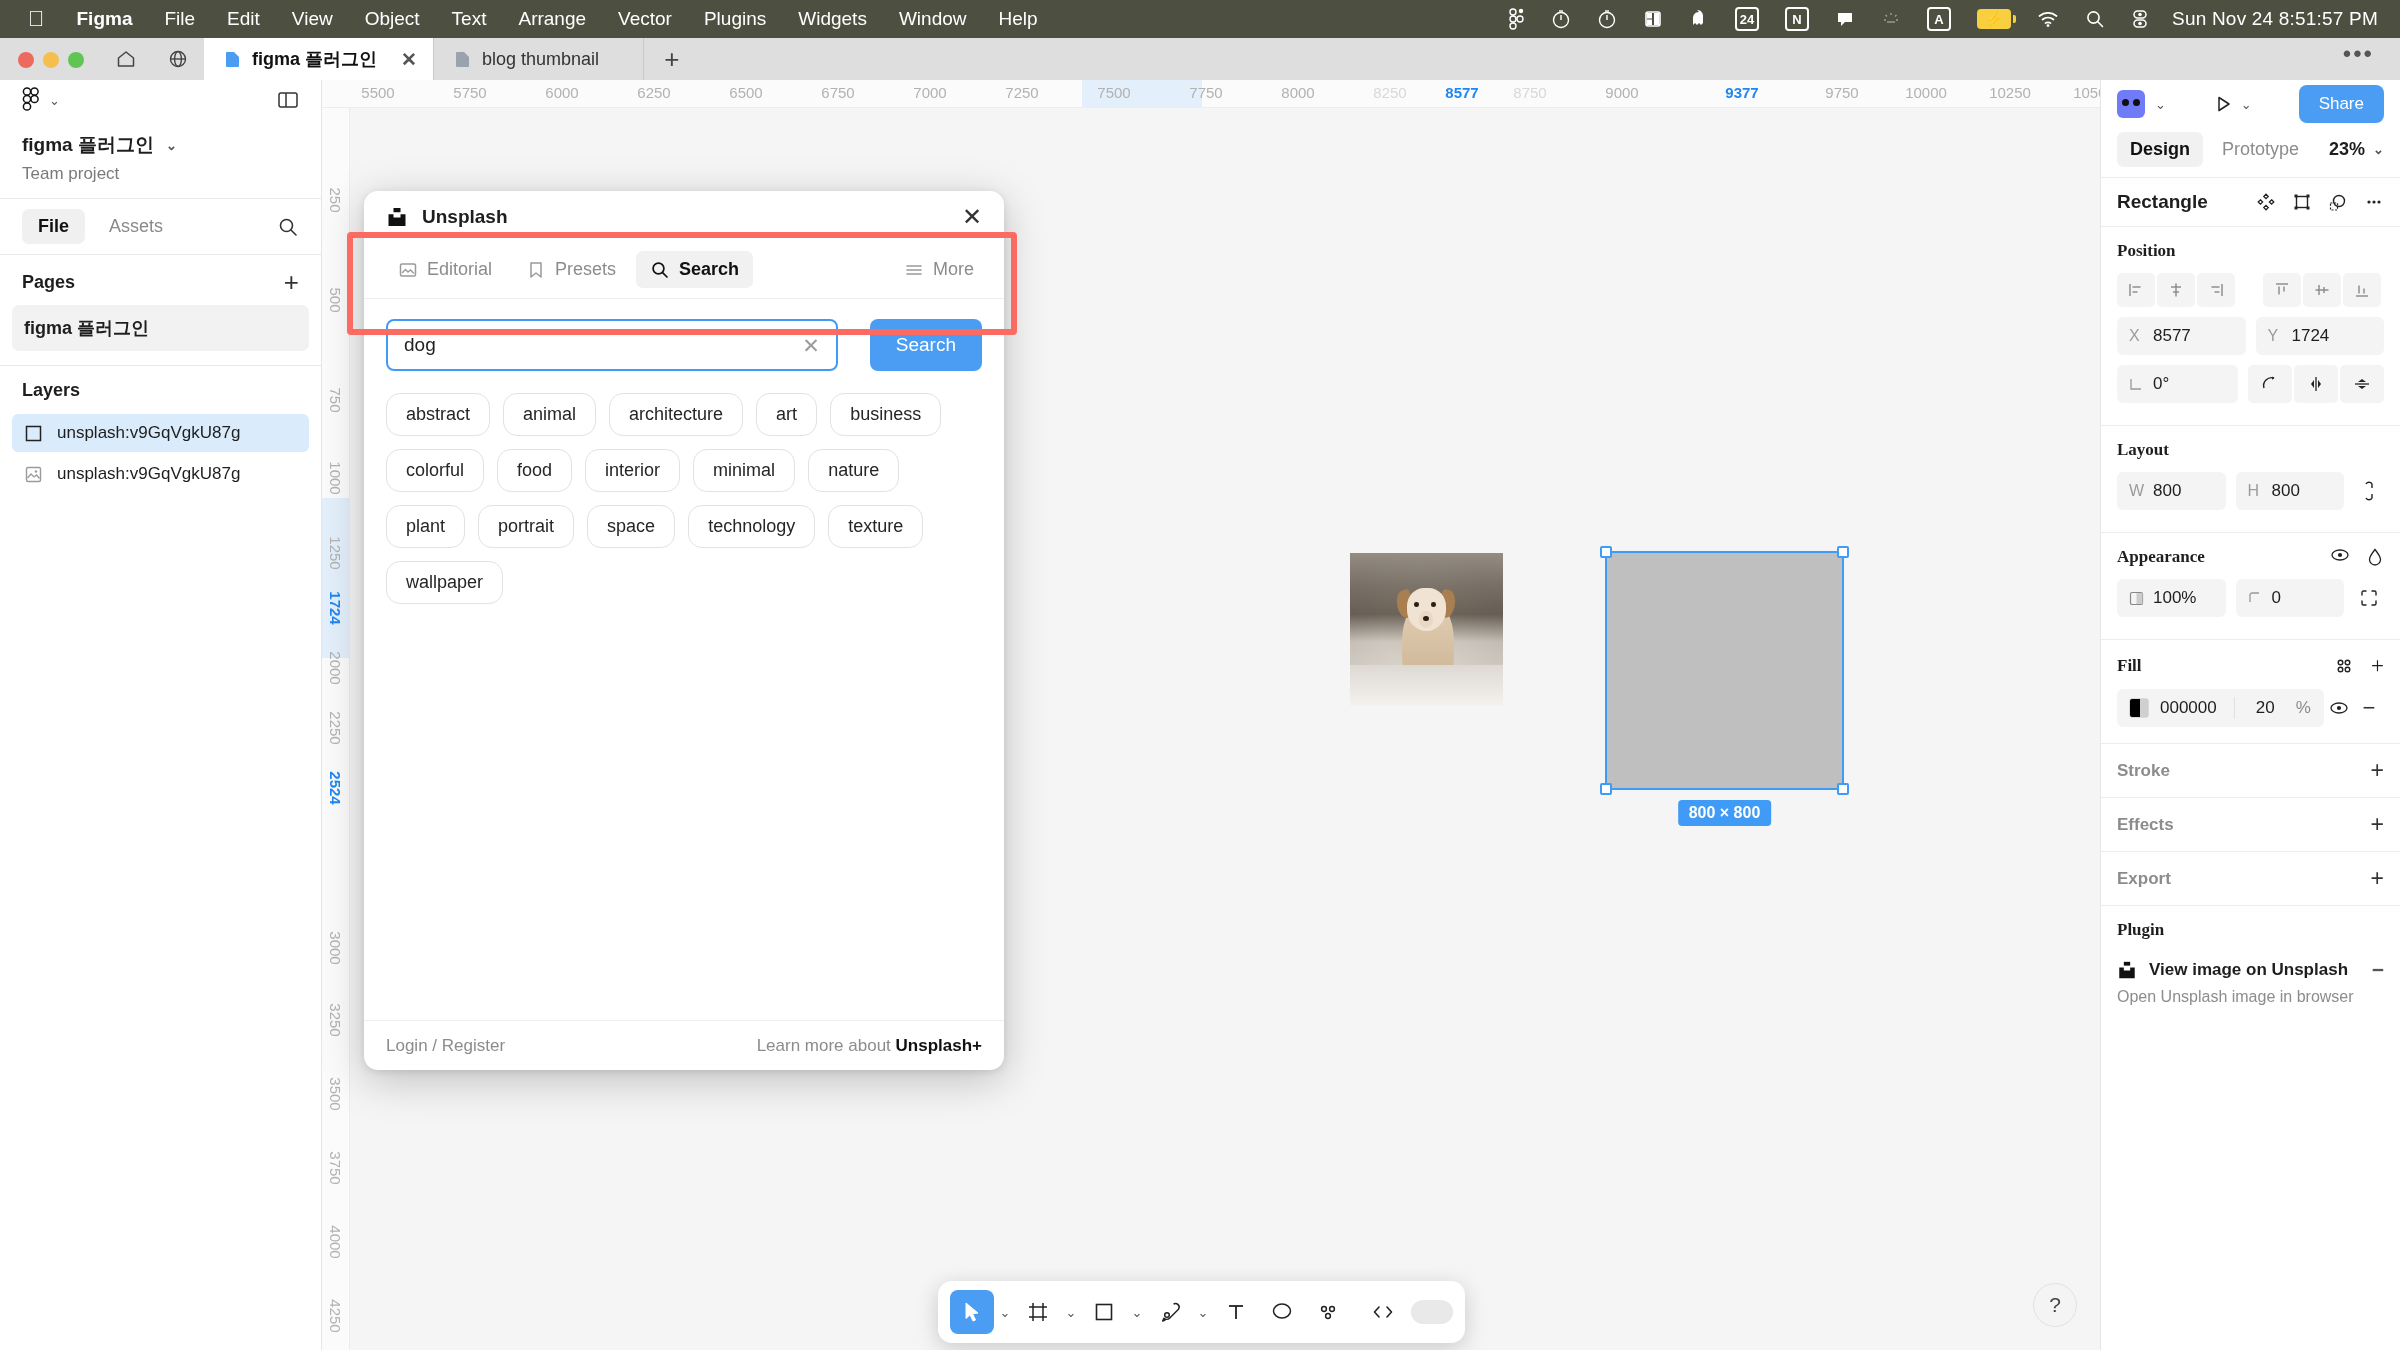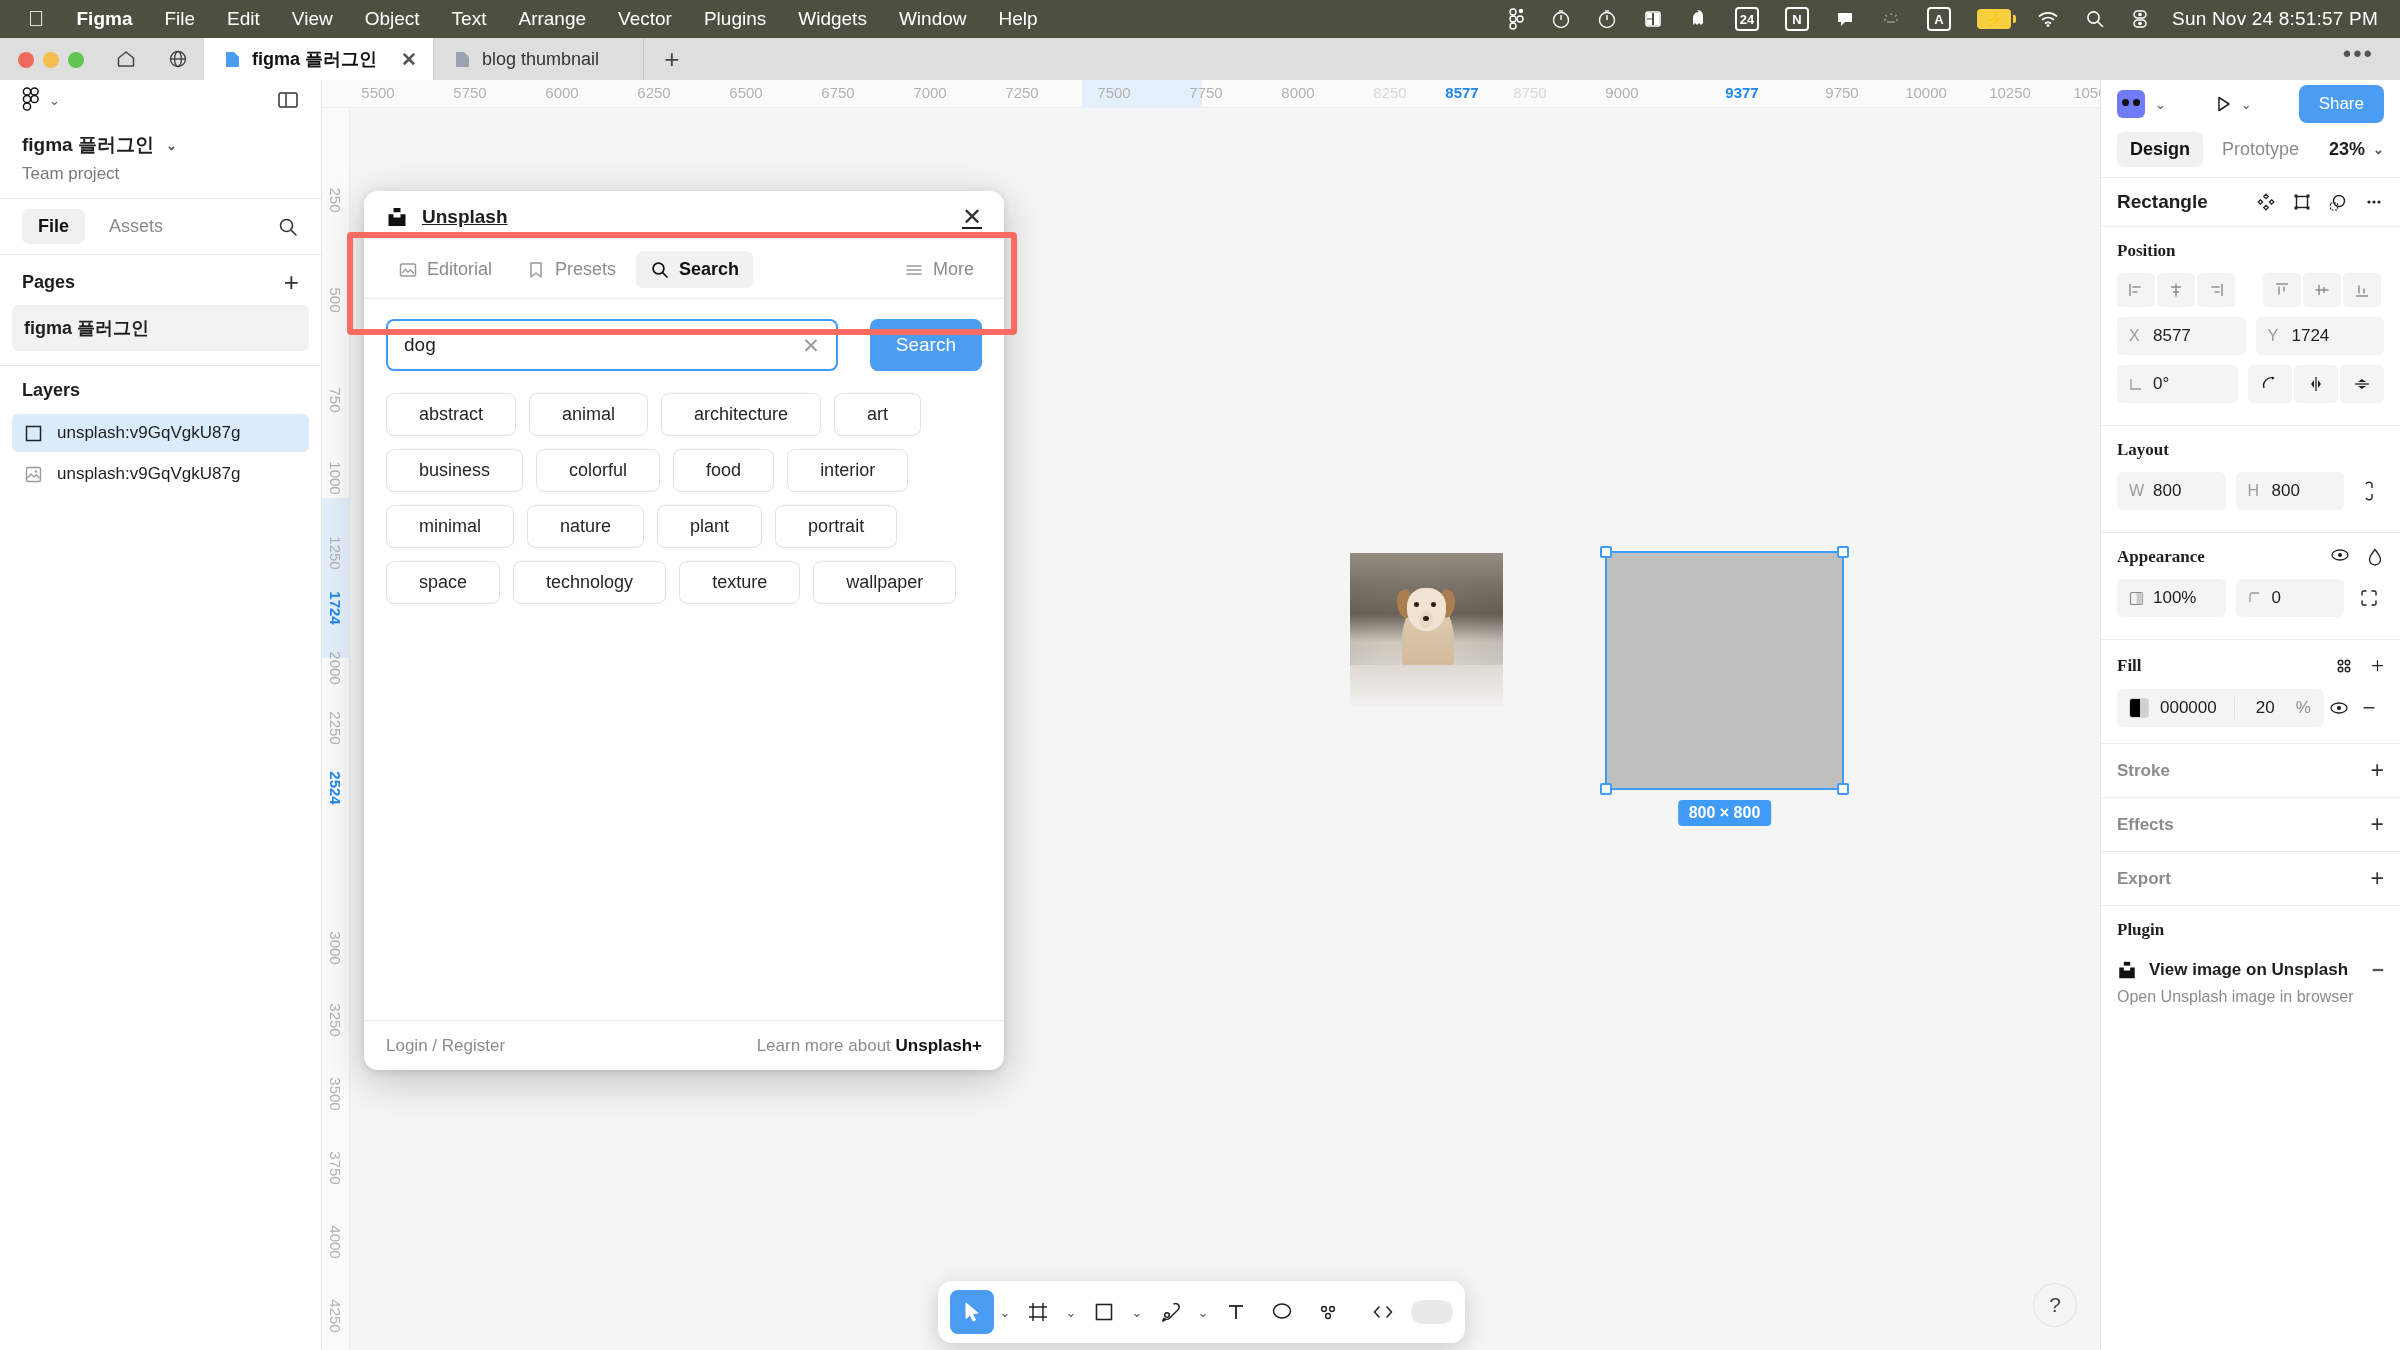--- a/index.html
+++ b/index.html
@@ -175,21 +175,20 @@
   
   .plugin {
     position: absolute; left: 364px; top: 191px; width: 640px; height: 879px;
     background: #fff; border-radius: 14px;
     box-shadow: 0 10px 44px rgba(0,0,0,0.22), 0 2px 8px rgba(0,0,0,0.10);
     overflow: hidden; display: flex; flex-direction: column;
   }
   .pg-titlebar {
     height: 52px; display: flex; align-items: center; padding: 0 22px;
     flex: none;
-    text-decoration: underline;
   }
   .pg-title { font-size: 19px; font-weight: bold; margin-left: 14px; }
   .pg-close { margin-left: auto; font-size: 24px; color: #333; line-height: 1; }
   .pg-tabs {
     display: flex; align-items: center; padding: 8px 20px 10px 20px;
     border-bottom: 1px solid #ededed; flex: none;
   }
   .pg-tab {
     display: flex; align-items: center; gap: 9px;
     padding: 8px 14px; border-radius: 7px; font-size: 18px; color: #8c8c8c;
@@ -207,21 +206,21 @@
     font-family: "Liberation Sans", sans-serif; color: #222; background: transparent;
   }
   .pg-clear { font-size: 21px; color: #9c9c9c; padding-left: 10px; line-height: 1; }
   .pg-searchbtn {
     height: 52px; padding: 0 26px; border-radius: 8px; background: #4a9df2;
     color: #fff; font-size: 19px; border: none; cursor: pointer;
     font-family: "Liberation Sans", sans-serif;
   }
   .pg-chips { display: flex; flex-wrap: wrap; gap: 13px; padding: 22px 22px 0 22px; flex:none;}
   .chip {
-    padding: 10px 32px; border: 1px solid #e2e2e2; border-radius: 8px;
+    padding: 10px 19px; border: 1px solid #e2e2e2; border-radius: 14px;
     font-size: 18px; color: #262626; background: #fff; white-space: nowrap;
   }
   .pg-body { flex: 1; }
   .pg-footer {
     height: 50px; border-top: 1px solid #ededed; display: flex; align-items: center;
     padding: 0 22px; font-size: 17px; color: #8c8c8c; flex: none;
   }
   .pg-footer .right { margin-left: auto; }
   .pg-footer b { color: #111; }
   .redbox {

